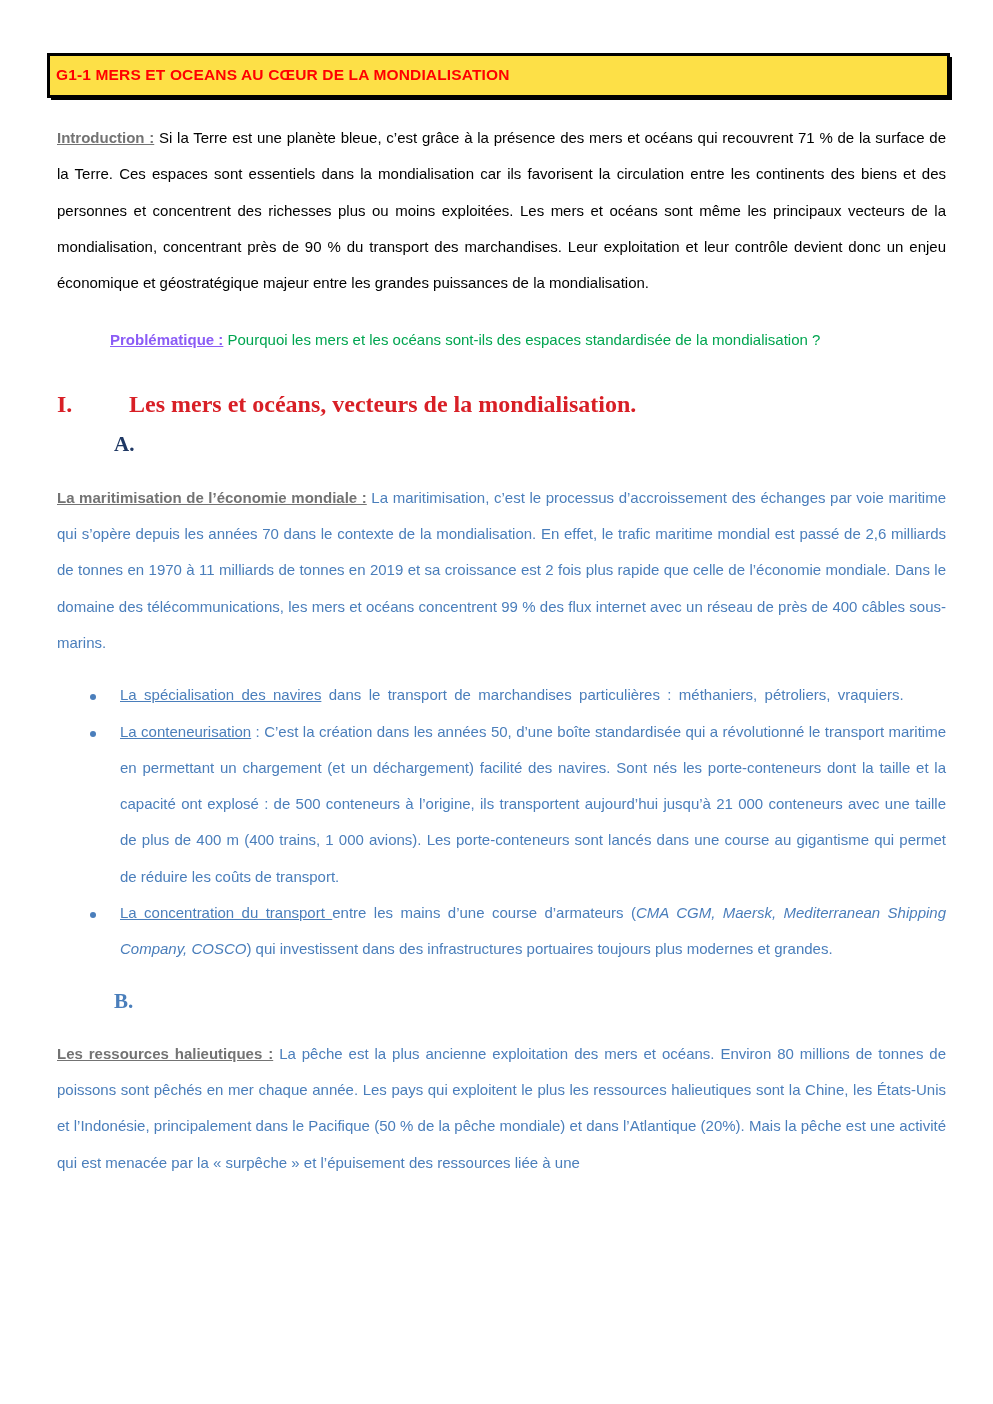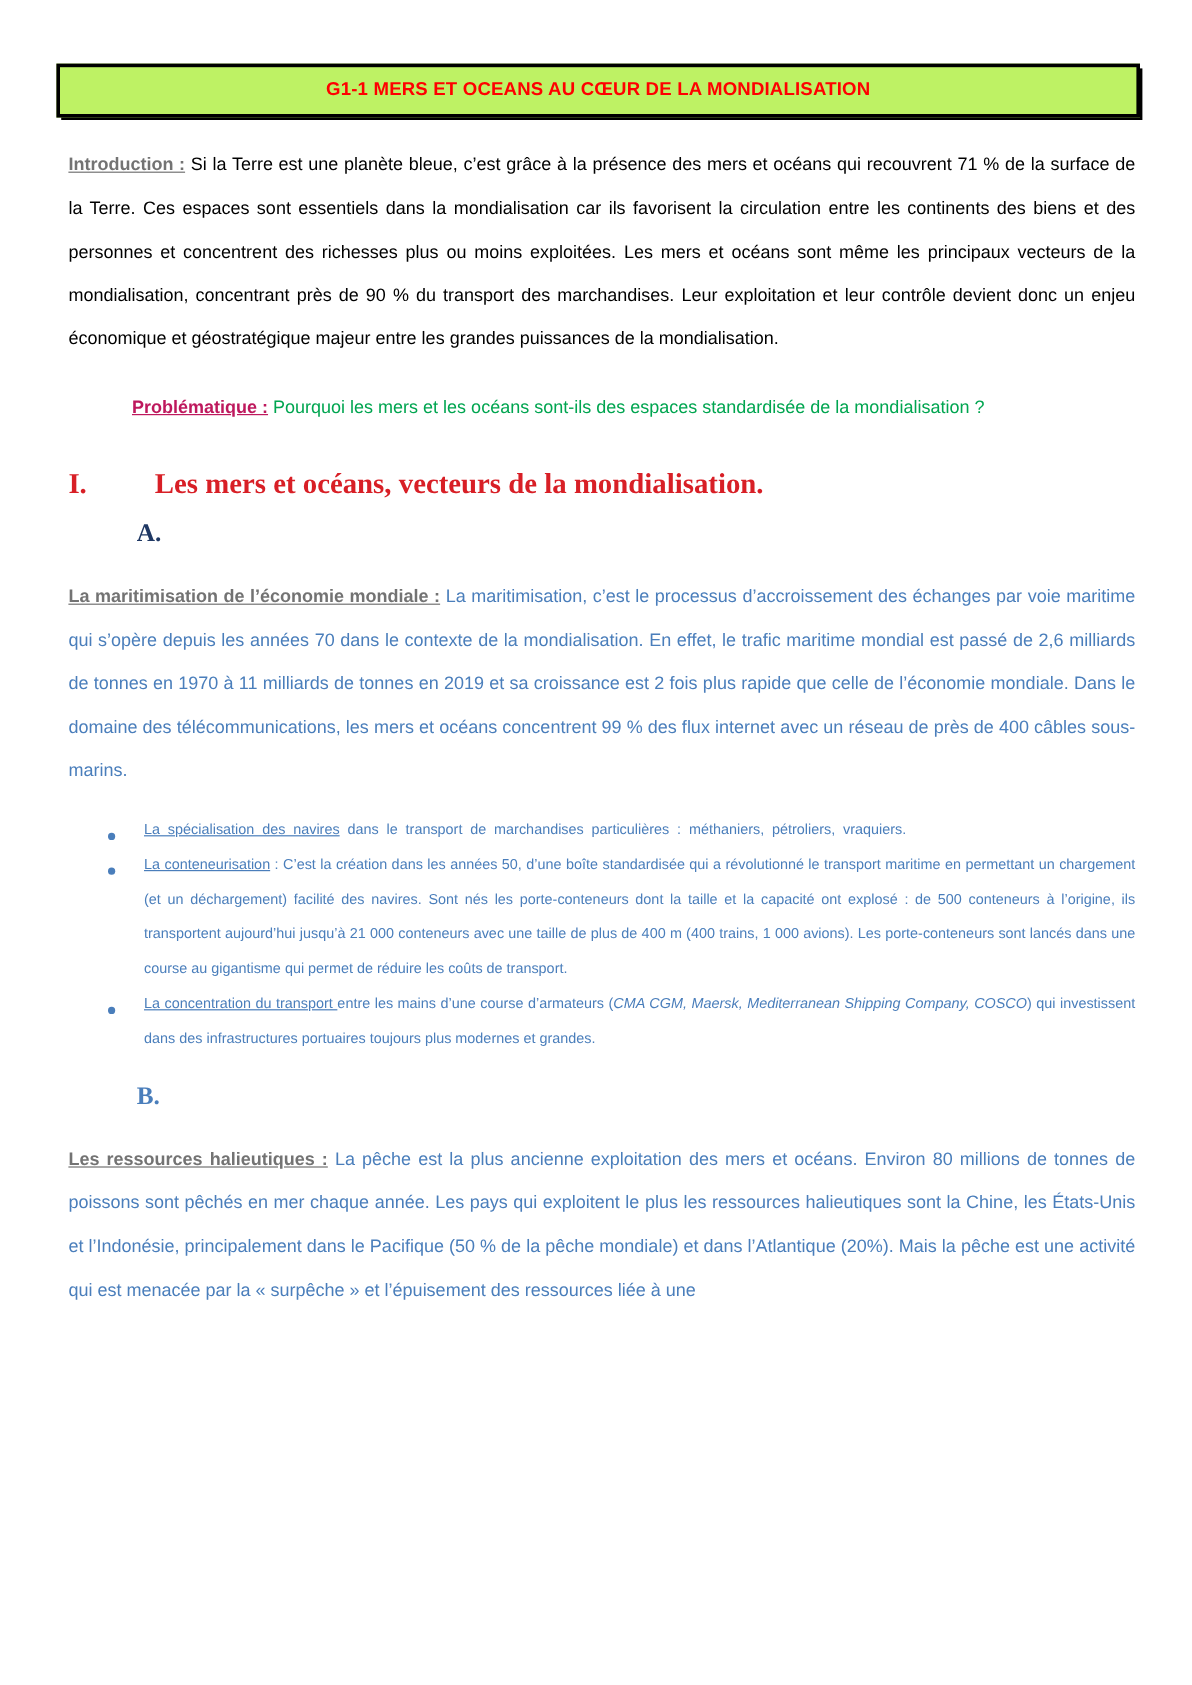--- a/index.html
+++ b/index.html
@@ -26,22 +26,21 @@
 
   
   .title-box-wrap {
     margin: 53px 43px 0 47px;
     position: relative;
   }
   .title-box {
     border: 3px solid #000000;
     box-shadow: 3px 3px 0 -1px #000000;
     padding: 10px 6px 11px 6px;
-    text-align: center;
-    background: #bef264;
+    background: #fde047;
     margin-top: 16px;
   }
   .title-text {
     color: #FF0000;
     font-weight: bold;
     font-size: 15.5px;
     letter-spacing: 0.15px;
     line-height: 1.15;
     font-family: "Liberation Sans", sans-serif;
   }
@@ -62,21 +61,21 @@
   .para.blue  { color: #4A7EBB; }
 
   .lead {
     font-weight: bold;
     text-decoration: underline;
     color: #737373;
   }
   .lead-green {
     font-weight: bold;
     text-decoration: underline;
-    color: #be185d;
+    color: #8b5cf6;
     margin-top: 29px;
   }
 
   .spacer-intro { height: 22px; }
   .spacer-problematique { height: 27px; }
   .spacer-after-problematique { height: 37px; }
   .spacer-before-a { height: 12px; }
   .spacer-after-a { height: 22px; }
   .spacer-para { height: 14px; }
   .spacer-before-bullets { height: 2px; }
@@ -123,21 +122,21 @@
   
   ul.bullets {
     list-style: none;
     margin: 0;
     padding: 0 47px 0 120px;
   }
   ul.bullets li {
     position: relative;
     text-align: justify;
     text-justify: inter-word;
-    font-size: 12px;
+    font-size: 15px;
     line-height: 2.42;
     color: #4A7EBB;
     padding-left: 0;
     margin: 0;
   }
   ul.bullets li::before {
     content: "";
     position: absolute;
     left: -30px;
     top: 17px;

